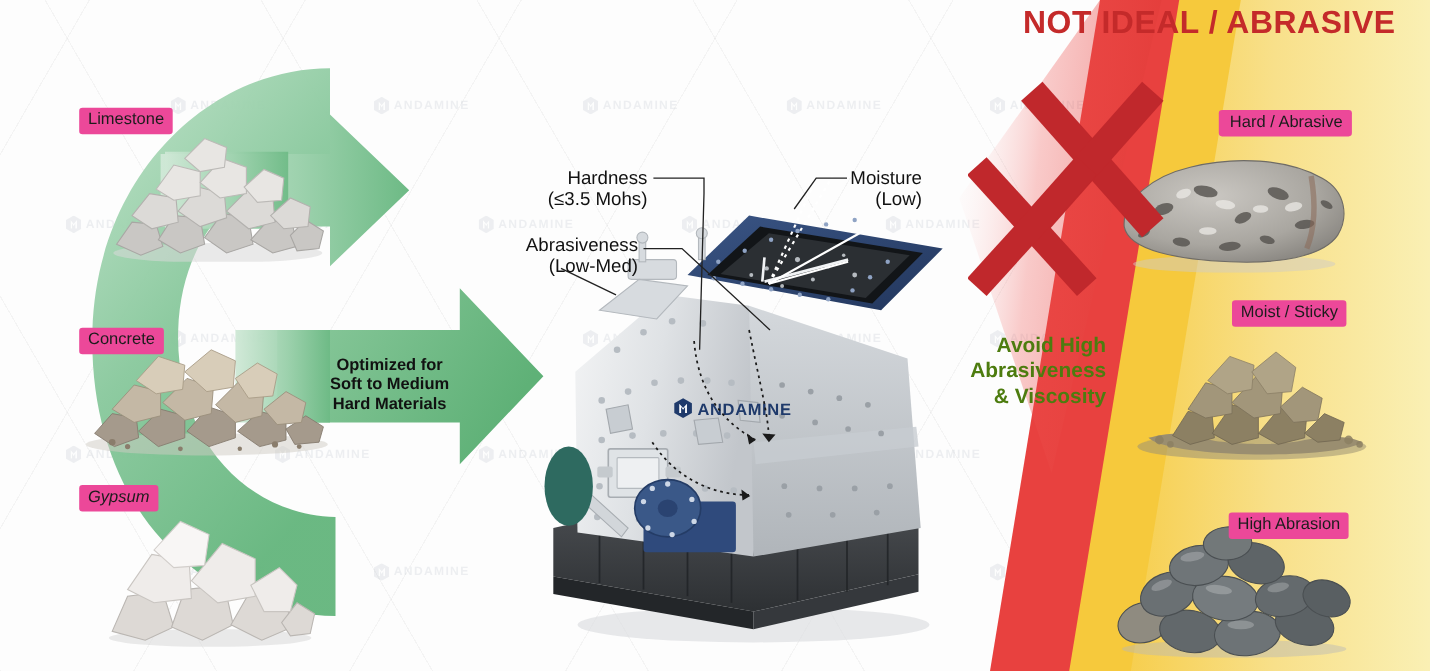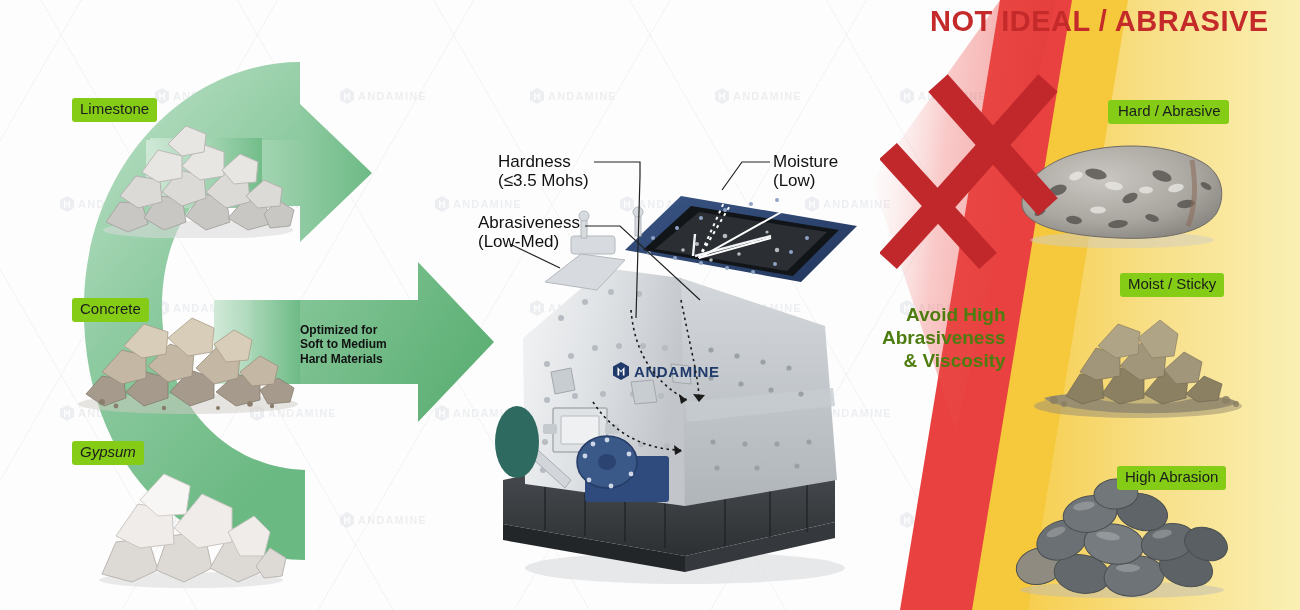--- a/index.html
+++ b/index.html
@@ -61,42 +61,42 @@
 
   
   #green-group { position:absolute; left:0; top:0; width:520px; height:610px; z-index:10; }
 
   
   .photo { position:absolute; z-index:14; }
 
   
   .chip {
     position:absolute; z-index:40;
-    background:#84cc16;
+    background:#ec4899;
     color:#1c1c1c;
     font-size:15px;
     padding:3px 8px 4px 8px;
     border-radius:3px;
     white-space:nowrap;
     line-height:1.1;
   }
 
   
   .callout {
     position:absolute; z-index:35;
     font-size:17px; color:#111; line-height:1.12;
-    text-align:left; white-space:nowrap;
+    text-align:right; white-space:nowrap;
   }
 
   
   #arrow-label {
     position:absolute; z-index:22;
     left:300px; top:323px;
-    font-size:12px; font-weight:bold; color:#111;
-    line-height:1.2; white-space:nowrap;
+    font-size:15px; font-weight:bold; color:#111;
+    line-height:1.2; text-align:center; white-space:nowrap;
   }
 
   
   #avoid-text {
     position:absolute; z-index:35;
     left:882px; top:303px;
     font-size:19px; font-weight:bold; color:#4d7c0f;
     line-height:1.22; text-align:right; white-space:nowrap;
   }
 

